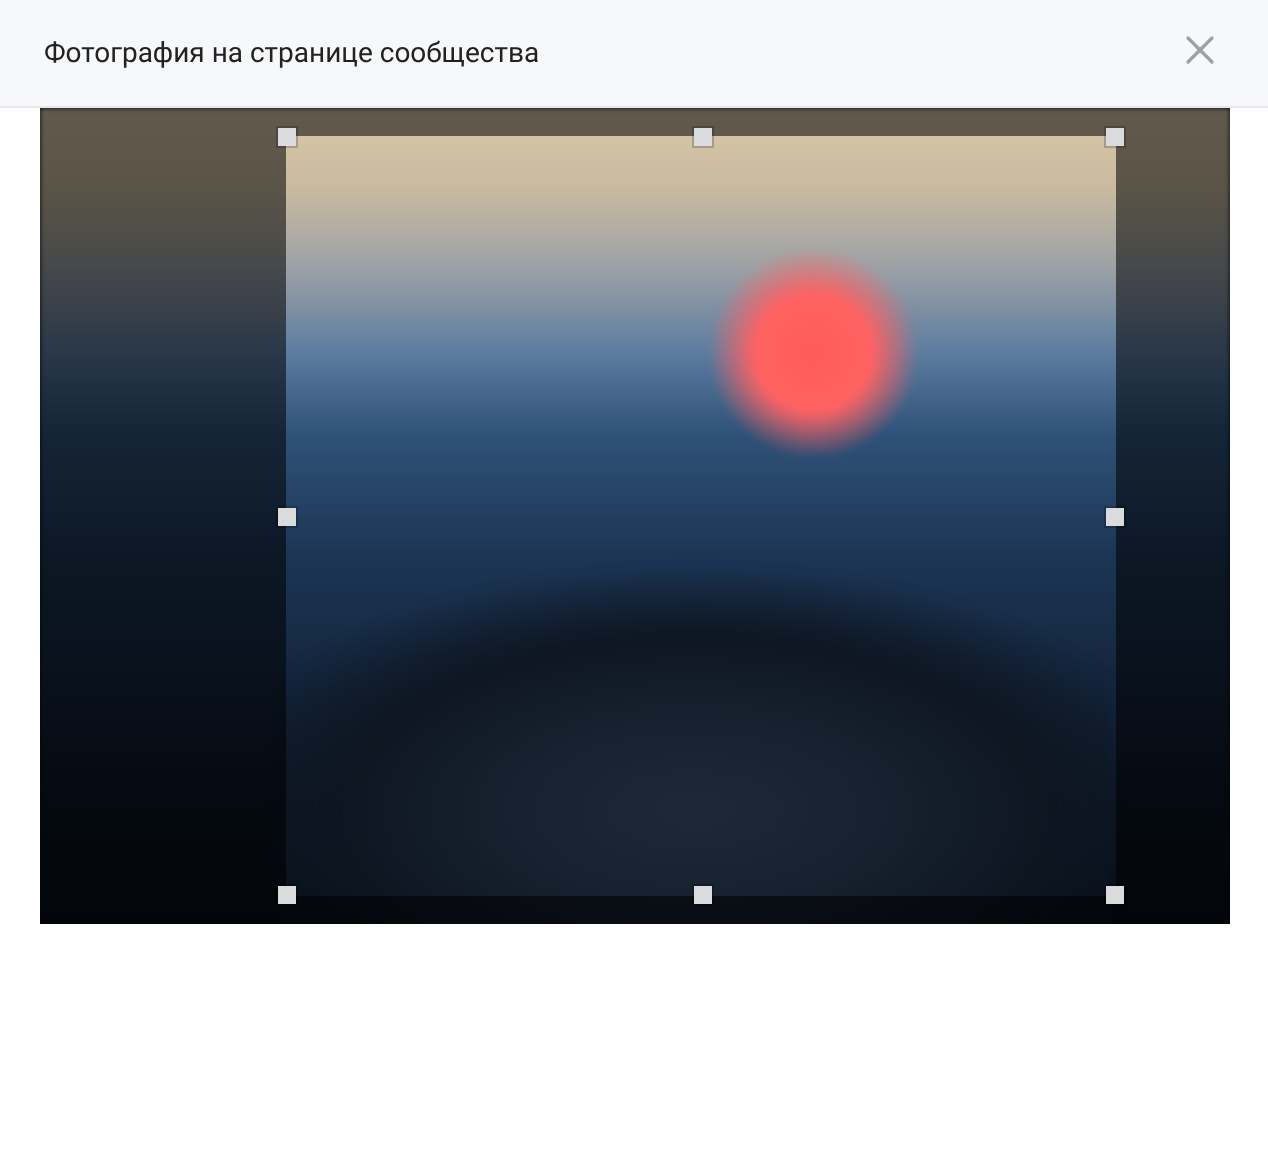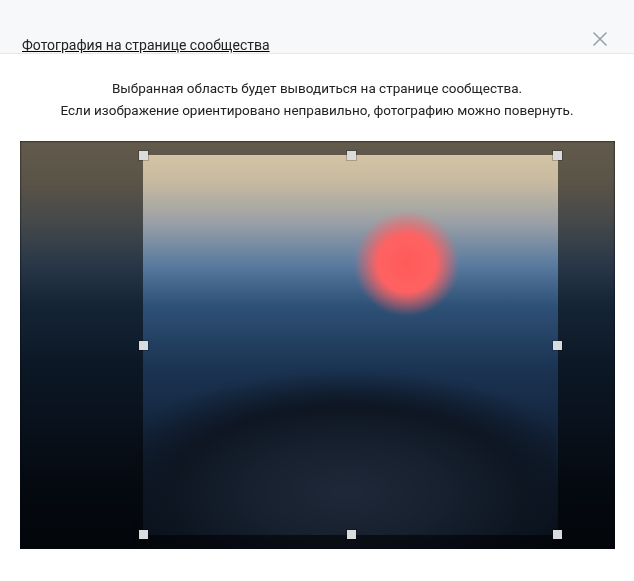--- a/index.html
+++ b/index.html
@@ -12,24 +12,23 @@
   }
   .dialog {
     width: 634px;
     background: #fff;
   }
   .header {
     height: 54px;
     background: #f7f8fa;
     border-bottom: 1px solid #e7e8ec;
     display: flex;
-    align-items: flex-end;
+    align-items: center;
     justify-content: space-between;
     padding: 0 22px;
-    text-decoration: underline;
   }
   .header-title {
     font-size: 14px;
     color: #222;
     font-weight: 400;
   }
   .close-btn {
     width: 24px;
     height: 24px;
     cursor: pointer;
@@ -129,24 +128,20 @@
     <div class="close-btn">
       <span>
         <svg viewBox="0 0 16 16" fill="none" stroke="currentColor" stroke-width="1.6" stroke-linecap="round">
           <line x1="2" y1="2" x2="14" y2="14"></line>
           <line x1="14" y1="2" x2="2" y2="14"></line>
         </svg>
       </span>
     </div>
   </div>
 
-  <div class="instructions">
-    <p>Выбранная область будет выводиться на странице сообщества.</p>
-    <p>Если изображение ориентировано неправильно, фотографию можно повернуть.</p>
-  </div>
 
   <div class="image-area">
     <div class="photo"></div>
     <div class="hand"></div>
 
     <div class="overlay">
       <div class="mask mask-left"></div>
       <div class="mask mask-right"></div>
       <div class="mask mask-top"></div>
       <div class="mask mask-bottom"></div>

